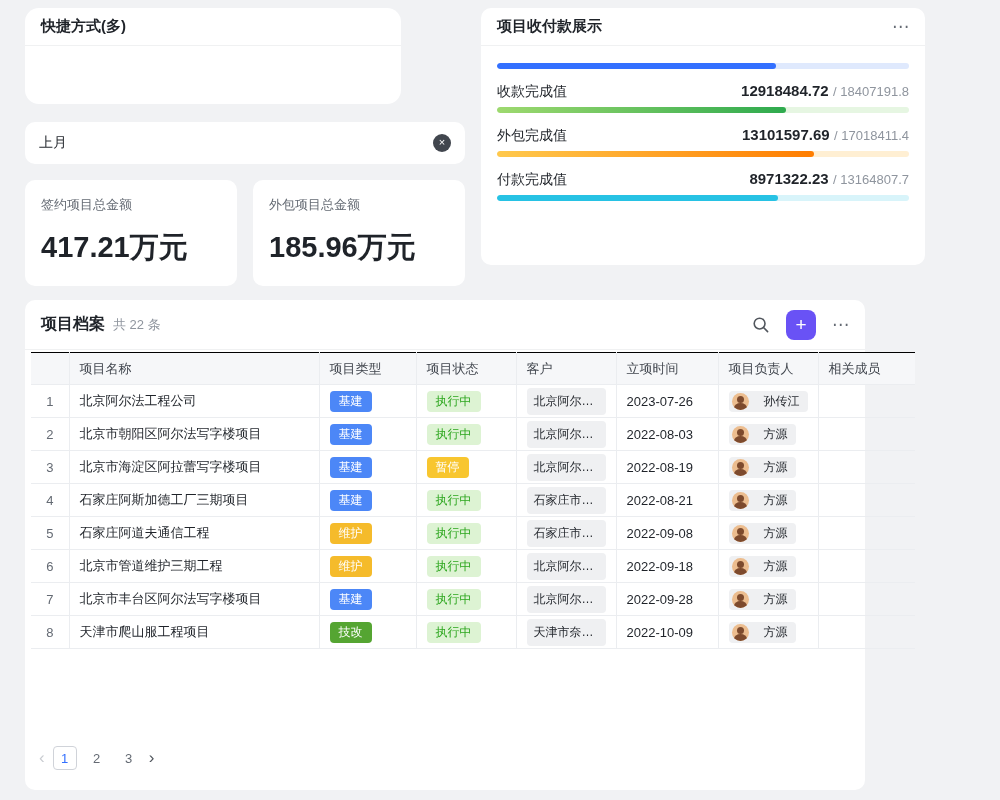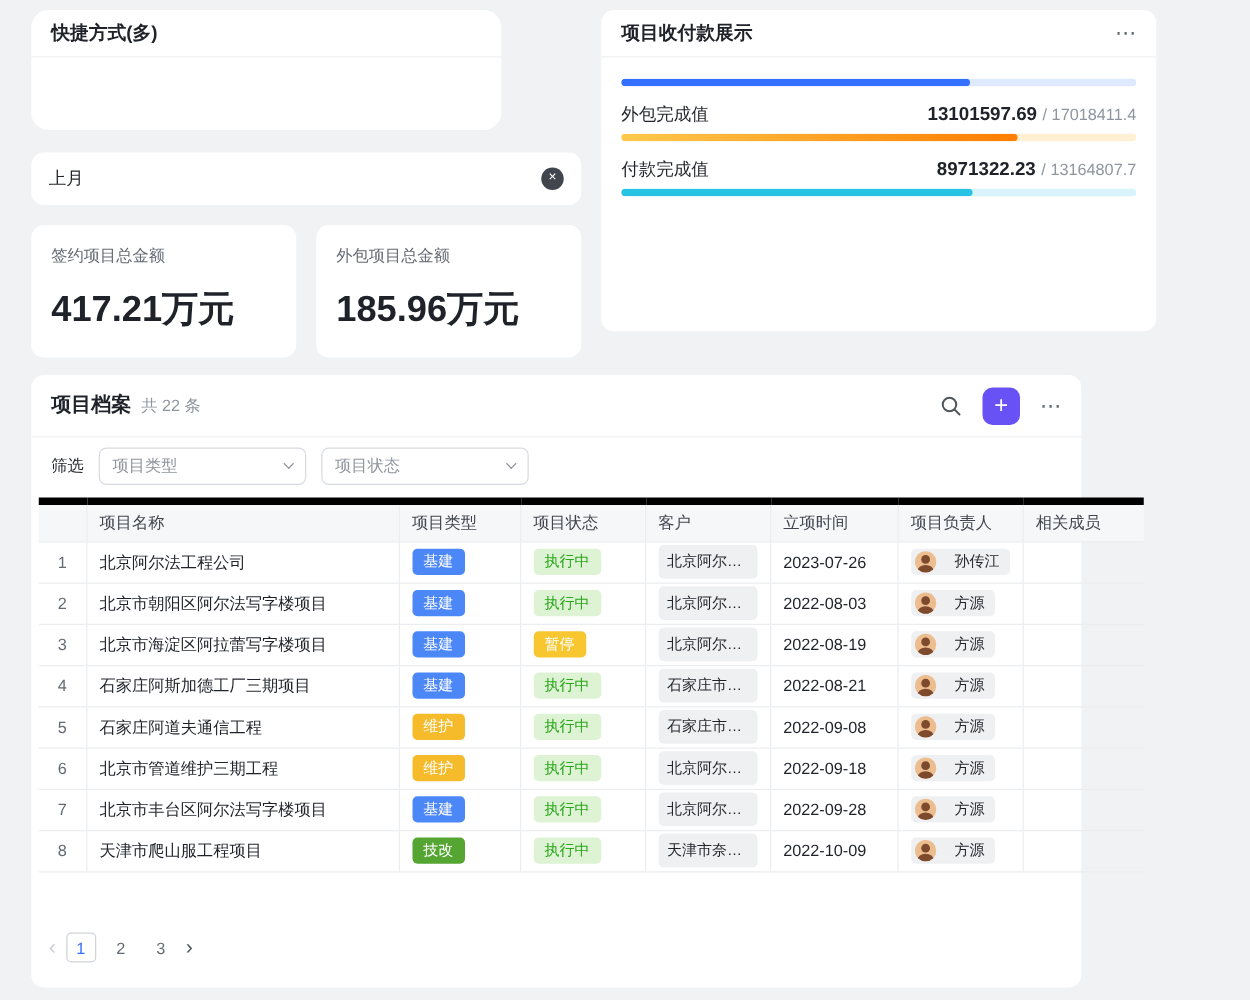--- a/index.html
+++ b/index.html
@@ -60,21 +60,21 @@
   .filter-row { display:flex; align-items:center; gap:12px; padding:8px 16px; }
   .filter-label { font-size:13px; }
   .select { width:166px; height:30px; border:1px solid #d8dbe0; border-radius:6px;
     display:flex; align-items:center; justify-content:space-between; padding:0 10px;
     font-size:13px; color:#8f959e; cursor:pointer; background:#fff; }
   .chev { border:solid #8f959e; border-width:0 1.5px 1.5px 0; padding:2.5px;
     transform:rotate(45deg); margin-top:-4px; }
 
   table { margin:2px 6px 0; width:884px; border-collapse:collapse; table-layout:fixed; font-size:13px; }
   thead th { background:#f6f7f9; color:#41464e; font-weight:normal; text-align:left;
-    height:32px; padding:0 10px; border-top:6px solid #000000; }
+    height:32px; padding:0 10px; border-top:1px solid #000000; }
   th, td { border-bottom:1px solid #ebedf0; border-right:1px solid #ebedf0; }
   th:last-child, td:last-child { border-right:none; }
   td { height:33px; padding:0 10px; overflow:hidden; white-space:nowrap; text-overflow:ellipsis; }
   .c-num { color:#646a73; text-align:center; padding:0 4px; }
   .c-name { color:#1f2329; }
   .c-date { color:#1f2329; }
 
   .tag { color:#fff; font-size:12px; padding:2px 9px; border-radius:4px; display:inline-block; }
   .tag-blue { background:#4c87f7; }
   .tag-yellow { background:#f5bb2b; }
@@ -128,20 +128,29 @@
 
 <div class="card" id="payments-card">
   <div class="card-head">
     <span class="card-title">项目收付款展示</span>
     <span class="dots">⋯</span>
   </div>
   <div class="pay-body">
     <div class="metric">
       <div class="bar-track" style="background: rgb(223, 233, 253);">
           <div class="bar-fill" style="width: 67.7%; background: rgb(51, 112, 255);"></div>
+        </div>
+    </div>
+    <div class="metric">
+      <div class="m-row">
+        <span class="m-label">收款完成值</span>
+        <span class="m-vals"><b>12918484.72</b> <span class="m-total">/ 18407191.8</span></span>
+      </div>
+      <div class="bar-track" style="background: rgb(230, 246, 226);">
+          <div class="bar-fill" style="width: 70.2%; background: linear-gradient(90deg, rgb(158, 217, 111), rgb(46, 170, 78));"></div>
         </div>
     </div>
     <div class="metric">
       <div class="m-row">
         <span class="m-label">外包完成值</span>
         <span class="m-vals"><b>13101597.69</b> <span class="m-total">/ 17018411.4</span></span>
       </div>
       <div class="bar-track" style="background: rgb(255, 239, 211);">
           <div class="bar-fill" style="width: 77%; background: linear-gradient(90deg, rgb(255, 201, 77), rgb(255, 125, 0));"></div>
         </div>
@@ -167,31 +176,20 @@
         <svg width="18" height="18" viewBox="0 0 18 18">
             <circle cx="7.6" cy="7.6" r="5.4" fill="none" stroke="#51565d" stroke-width="1.6"></circle>
             <line x1="11.8" y1="11.8" x2="15.6" y2="15.6" stroke="#51565d" stroke-width="1.6" stroke-linecap="round"></line>
           </svg>
       </span>
       <span class="plus-btn">+</span>
       <span class="dots">⋯</span>
     </div>
   </div>
 
-  <div class="filter-row">
-    <span class="filter-label">筛选</span>
-    <div class="select">
-      <span>项目类型</span>
-      <i class="chev"></i>
-    </div>
-    <div class="select">
-      <span>项目状态</span>
-      <i class="chev"></i>
-    </div>
-  </div>
 
   <table>
     <colgroup>
       <col style="width:38px">
         <col style="width:250px">
         <col style="width:97px">
         <col style="width:100px">
       <col style="width:100px">
         <col style="width:102px">
         <col style="width:100px">

